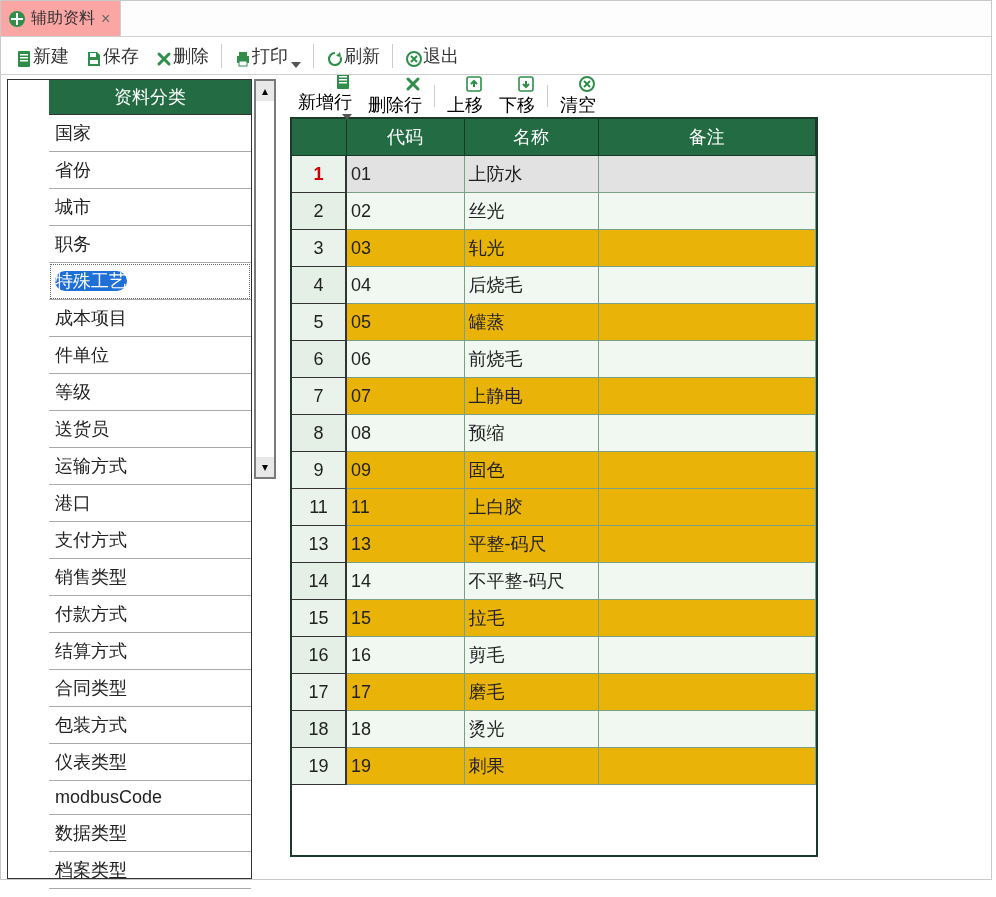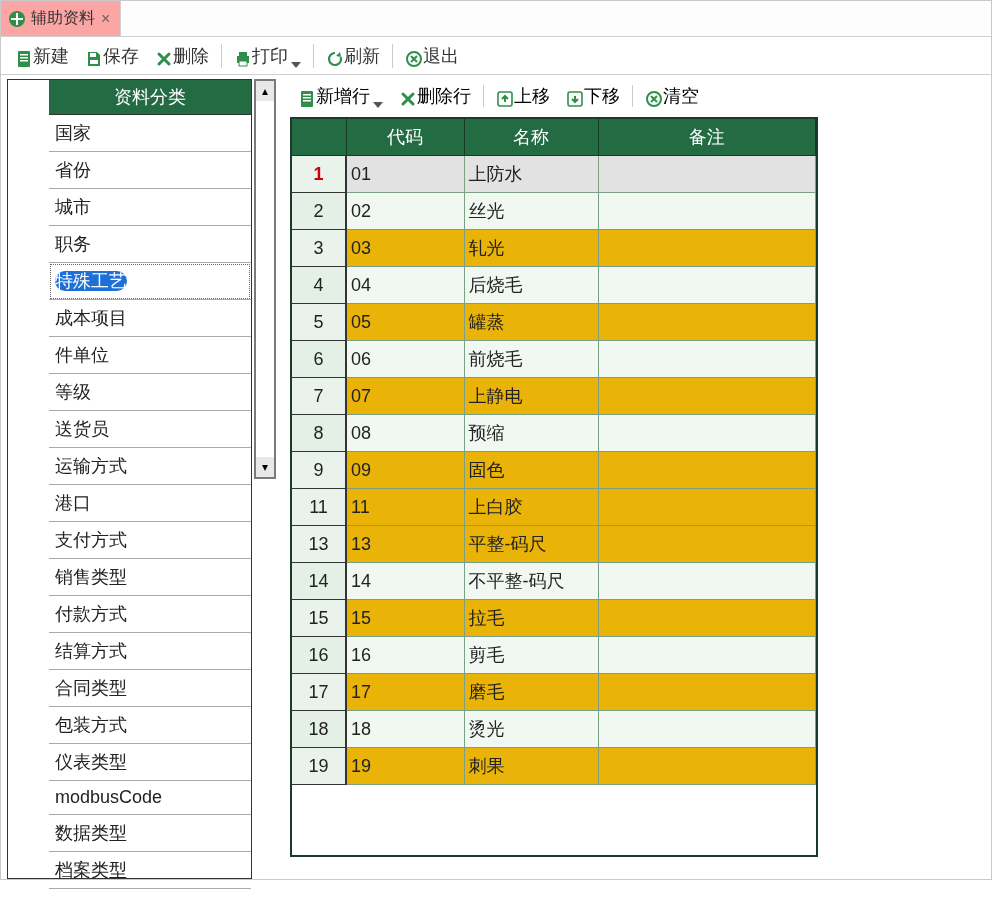--- a/index.html
+++ b/index.html
@@ -165,21 +165,21 @@
     overflow:hidden;
     width: 700px;
   }
   .sub-toolbar {
     height: 34px;
     display:flex;
     align-items:center;
     font-size: 18px;
     gap:0;
   }
-  .sub-toolbar .tbtn { padding: 2px 8px; }
+  .sub-toolbar .tbtn { padding: 2px 8px; flex-direction: column; }
   .sub-toolbar .sep { height:22px; }
   .grid-wrap {
     margin-top: 4px;
     border: 2px solid #1a3a2a;
     width: 528px;
     height: 740px;
     overflow:hidden;
   }
   table.grid {
     border-collapse: collapse;

